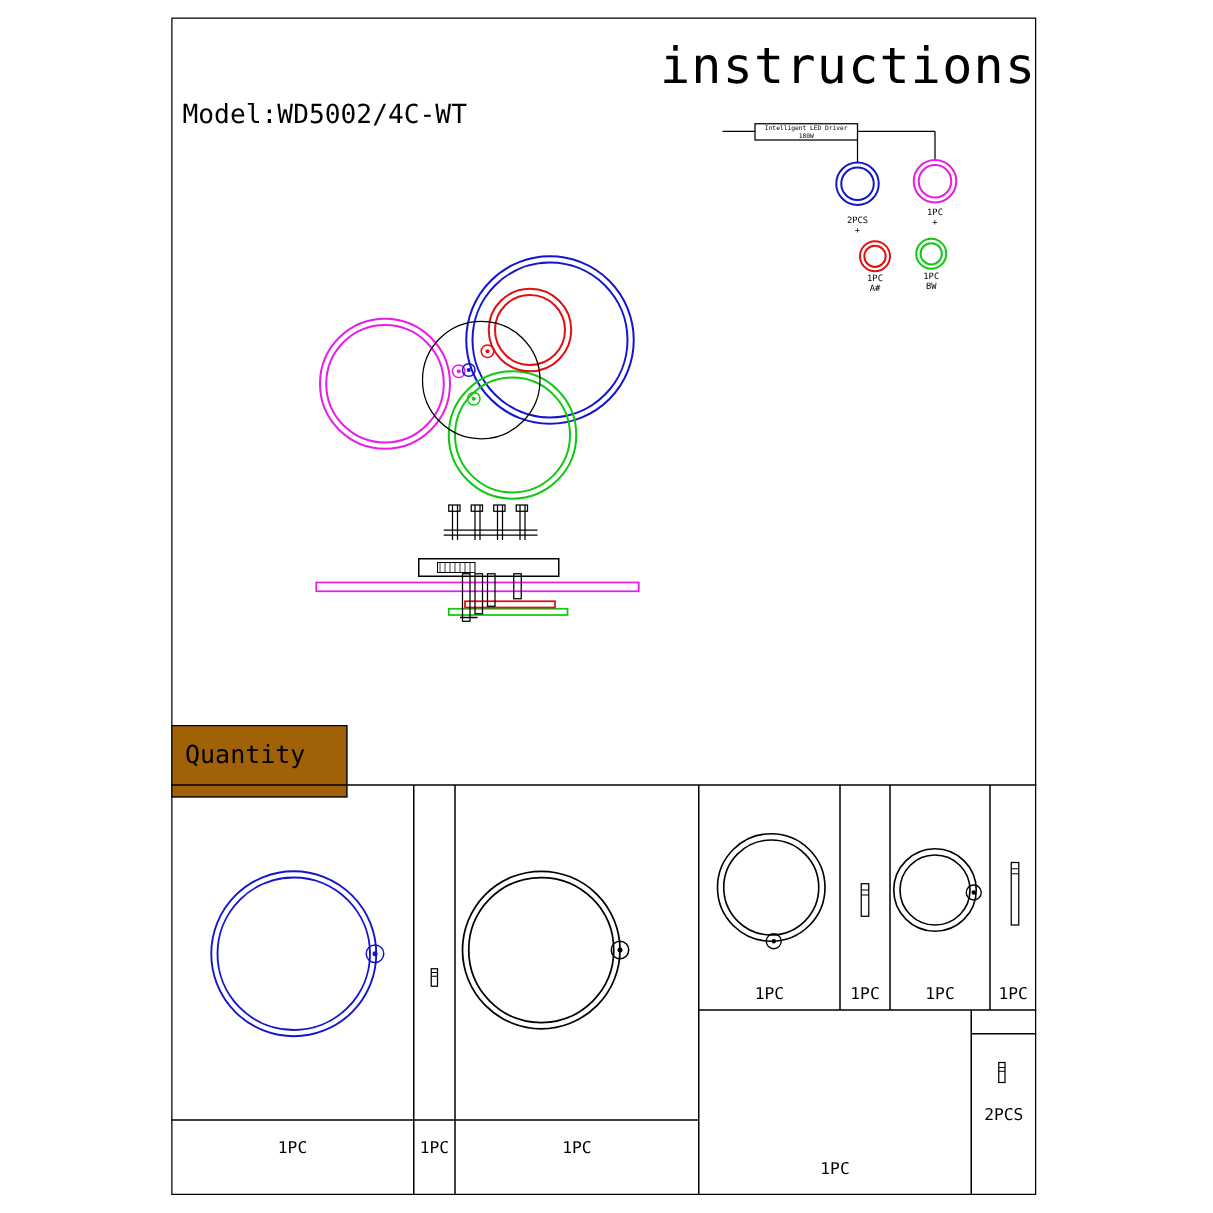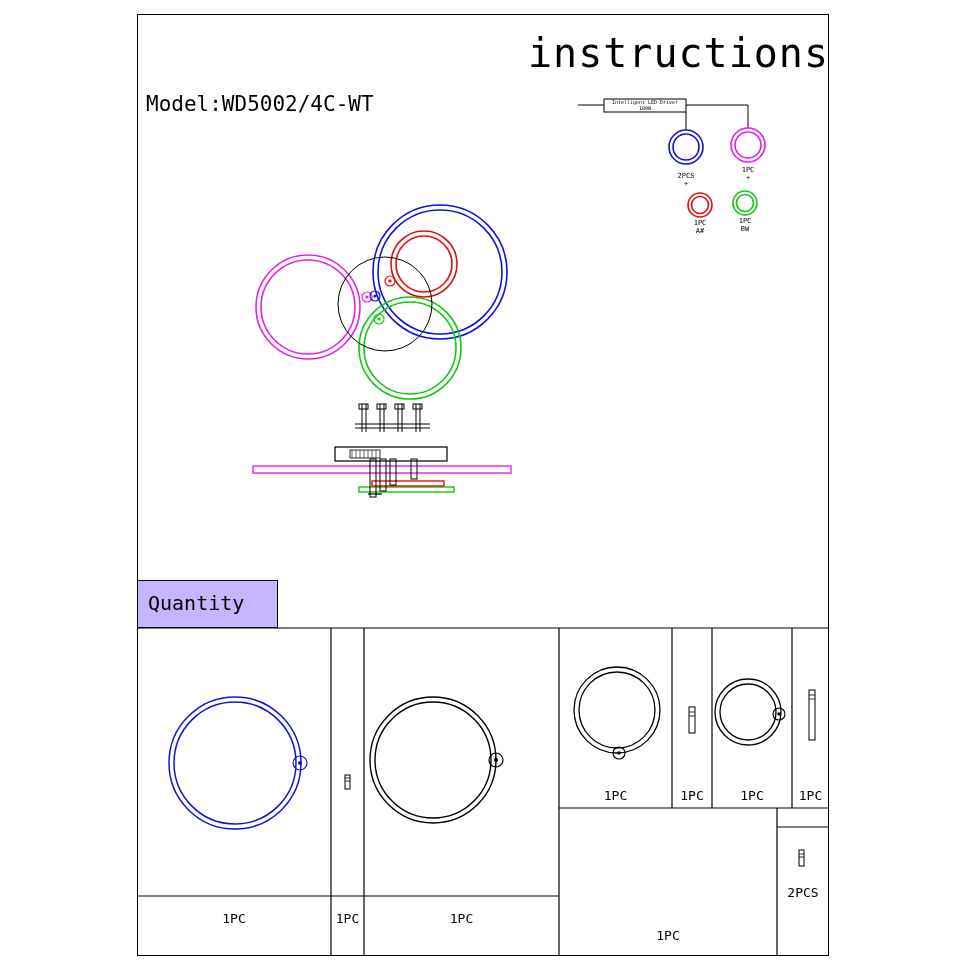--- a/index.html
+++ b/index.html
@@ -1,21 +1,21 @@
 <!DOCTYPE html>
 <html><head>
 <meta charset="utf-8">
 <style>
   html,body{margin:0;padding:0;background:#ffffff;}
   body{width:970px;height:970px;font-family:"DejaVu Sans Mono",monospace;color:#000;}
   #sheet{position:relative;width:970px;height:970px;overflow:hidden;}
   .frame{position:absolute;left:137px;top:14px;width:692px;height:942px;border:1.4px solid #000;box-sizing:border-box;}
   .title{position:absolute;left:137px;top:30px;width:692px;text-align:right;font-size:40px;letter-spacing:1px;font-family:"DejaVu Sans Mono",monospace;}
-  .model{position:absolute;left:146px;top:92px;font-size:21px;font-family:"DejaVu Sans Mono",monospace;}
-  .quantity-box{position:absolute;left:137px;top:580px;width:141px;height:48px;border:1.4px solid #000;box-sizing:border-box;background:#c4b5fd;}
+  .model{position:absolute;left:146px;top:79px;font-size:21px;font-family:"DejaVu Sans Mono",monospace;}
+  .quantity-box{position:absolute;left:137px;top:580px;width:141px;height:58px;border:1.4px solid #000;box-sizing:border-box;background:#a16207;}
   .quantity-box span{position:absolute;left:10px;top:10px;font-size:20px;}
   .cellLabel{position:absolute;font-size:13px;text-align:center;font-family:"DejaVu Sans Mono",monospace;}
   svg{position:absolute;left:0;top:0;overflow:visible;}
   .wireLbl{font-size:7px;font-family:"DejaVu Sans Mono",monospace;text-anchor:middle;}
   .drvLbl{font-size:5px;font-family:"DejaVu Sans Mono",monospace;text-anchor:middle;fill:#000;}
 </style>
 </head>
 <body>
 
 <div id="sheet">

